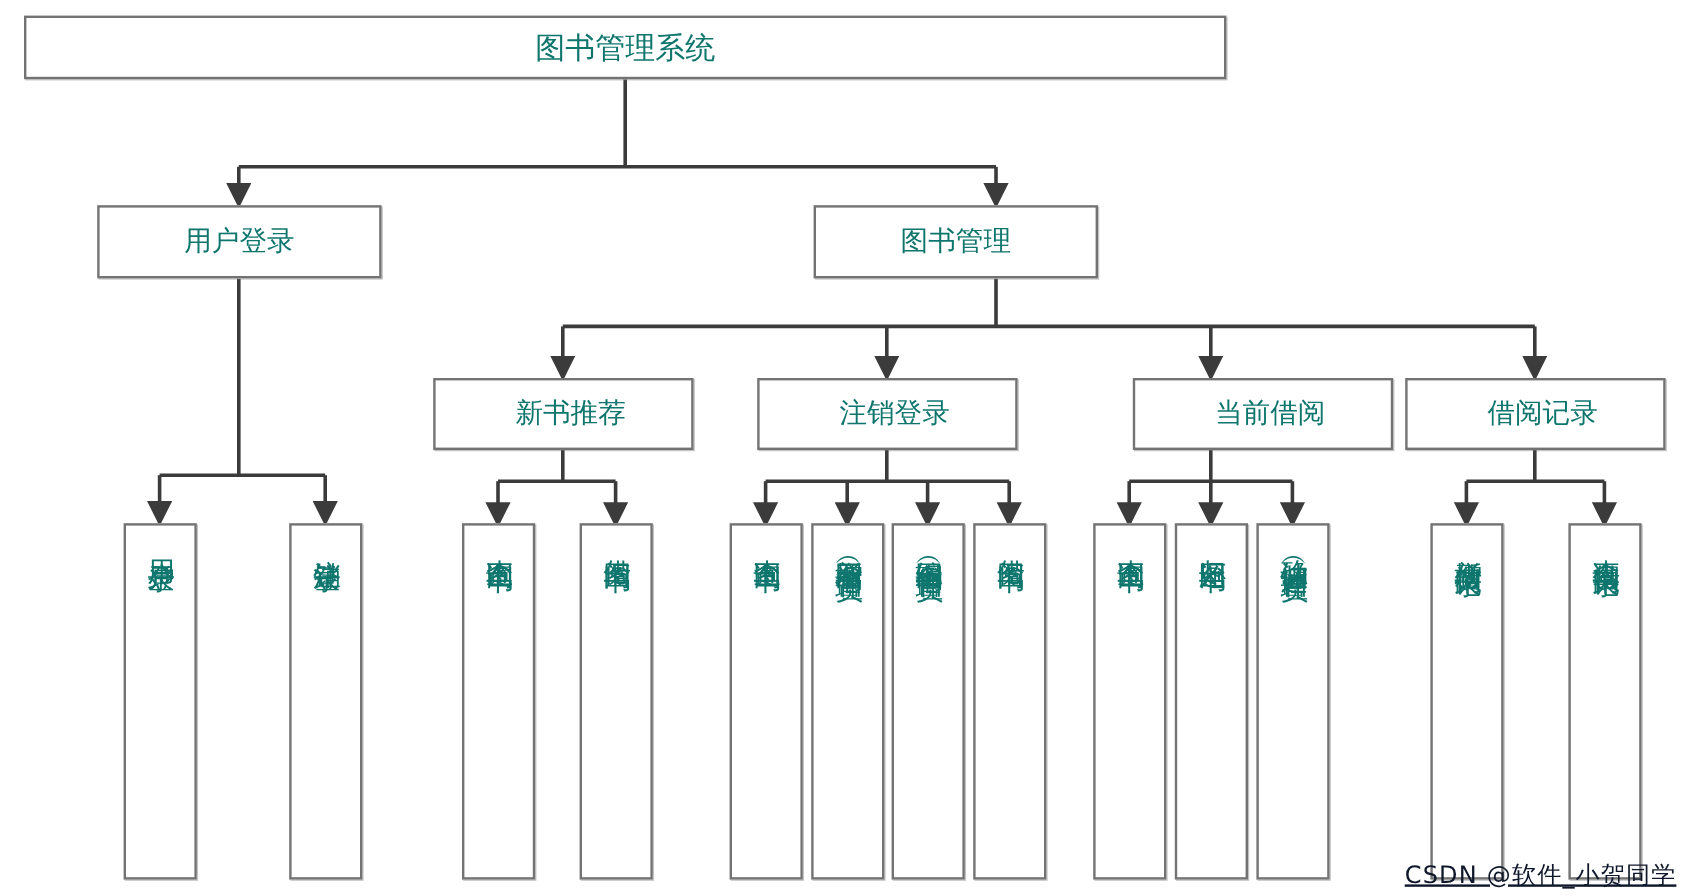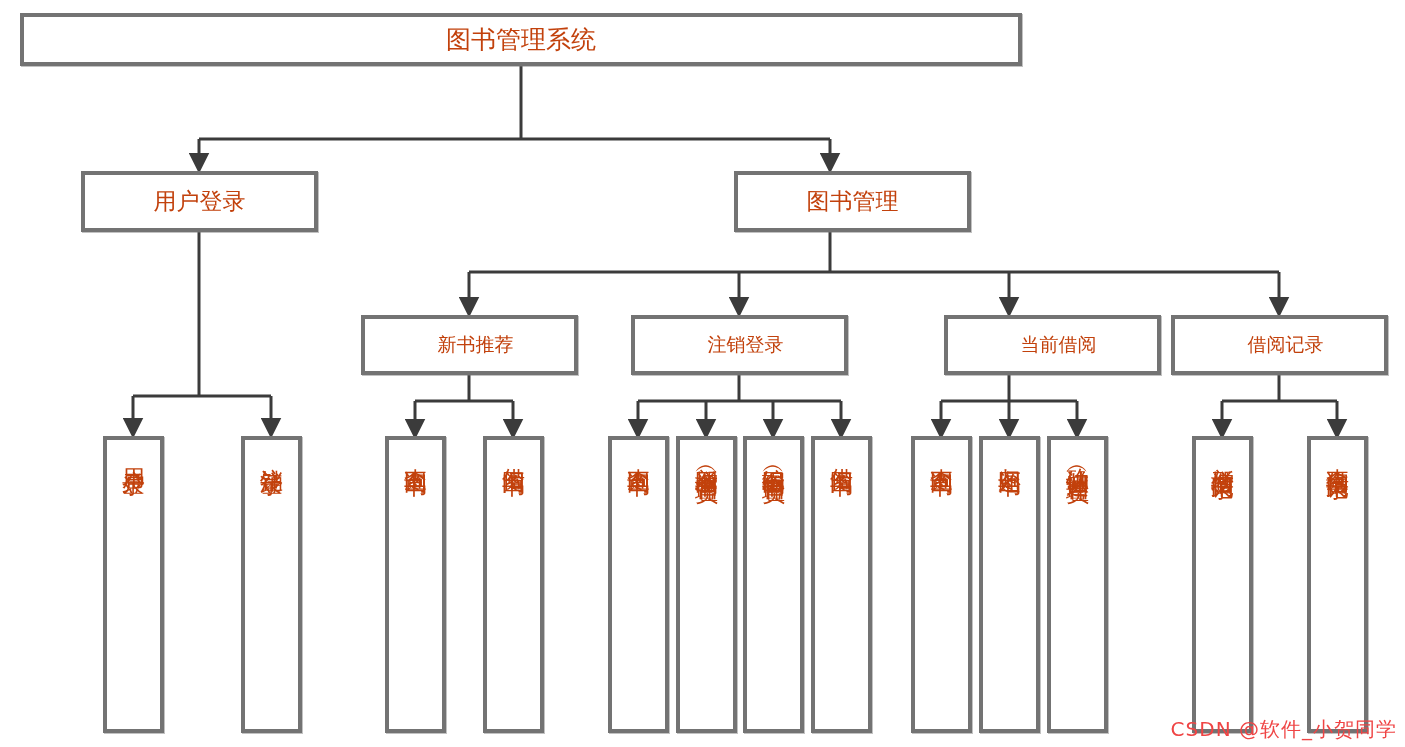--- a/index.html
+++ b/index.html
@@ -22,36 +22,36 @@
     position: absolute;
     left: 0;
     top: 0;
     width: 1405px;
     height: 747px;
     pointer-events: none;
   }
   .node {
     position: absolute;
     box-sizing: border-box;
-    border: 4px solid #737373;
+    border: 2px solid #737373;
     background: #ffffff;
     display: flex;
     align-items: center;
     justify-content: center;
-    color: #c2410c;
+    color: #0f766e;
     box-shadow: 1px 1px 0 rgba(120,120,120,0.45);
   }
   .node.level0 {
     font-size: 25px;
   }
   .node.level1 {
     font-size: 23px;
   }
   .node.level2 {
-    font-size: 19px;
+    font-size: 23px;
     padding-left: 12px;
   }
   .node.leaf {
     font-size: 23px;
     padding: 10px 0 10px 0;
     align-items: flex-start;
     justify-content: center;
   }
   .node .label {
     line-height: 1.25;
@@ -63,24 +63,25 @@
     letter-spacing: 2px;
     line-height: 1.0;
     white-space: nowrap;
     -webkit-writing-mode: vertical-rl;
   }
   .watermark {
     position: absolute;
     right: 8px;
     bottom: 4px;
     font-size: 20px;
-    color: #ef4444;
+    color: #0f172a;
     letter-spacing: 1px;
     user-select: none;
     white-space: nowrap;
+    text-decoration: underline;
   }
 </style>
 </head>
 <body>
 
 <div id="diagram-root">
 
   <svg class="connectors" viewBox="0 0 1405 747" xmlns="http://www.w3.org/2000/svg">
     <defs>
       <marker id="arrow" viewBox="0 0 12 12" refX="6" refY="6" markerWidth="7" markerHeight="7" orient="auto-start-reverse">
@@ -131,21 +132,21 @@
     </g>
   </svg>
 
   <div class="node level0" style="left:20px; top:13px; width:1002px; height:53px;">
     <span class="label">图书管理系统</span>
   </div>
 
   <div class="node level1" style="left:81px; top:171px; width:237px; height:61px;">
     <span class="label">用户登录</span>
   </div>
-  <div class="node level1" style="left:734px; top:171px; width:237px; height:61px;justify-content:center;">
+  <div class="node level1" style="left:678px; top:171px; width:237px; height:61px;justify-content:center;">
     <span class="label">图书管理</span>
   </div>
 
   <div class="node level2" style="left:361px; top:315px; width:217px; height:60px;">
     <span class="label">新书推荐</span>
   </div>
   <div class="node level2" style="left:631px; top:315px; width:217px; height:60px;">
     <span class="label">注销登录</span>
   </div>
   <div class="node level2" style="left:944px; top:315px; width:217px; height:60px;">

